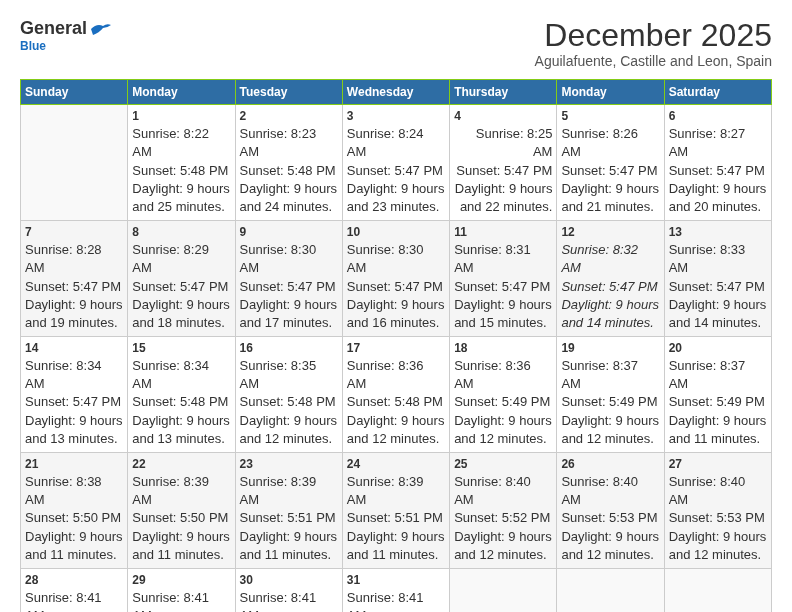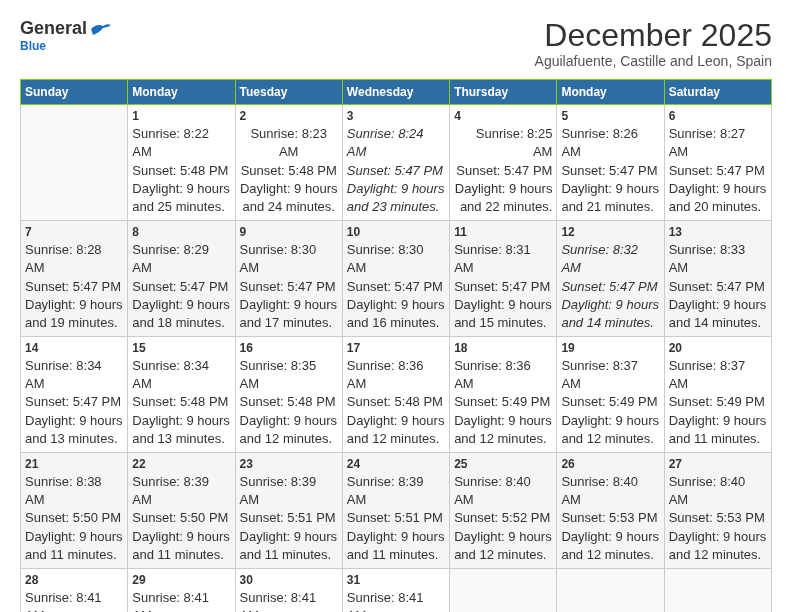--- a/index.html
+++ b/index.html
@@ -137,28 +137,28 @@
           <td class="empty"></td>
           <td>
             <span class="day-num">1</span>
             <div class="day-info" style="white-space: pre-line;">Sunrise: 8:22 AM
 Sunset: 5:48 PM
 Daylight: 9 hours
 and 25 minutes.</div>
           </td>
           <td>
             <span class="day-num">2</span>
-            <div class="day-info" style="white-space: pre-line; text-align: center;">Sunrise: 8:23 AM
+            <div class="day-info" style="white-space: pre-line;">Sunrise: 8:23 AM
 Sunset: 5:48 PM
 Daylight: 9 hours
 and 24 minutes.</div>
           </td>
           <td>
             <span class="day-num">3</span>
-            <div class="day-info" style="white-space: pre-line; font-style: italic;">Sunrise: 8:24 AM
+            <div class="day-info" style="white-space: pre-line;">Sunrise: 8:24 AM
 Sunset: 5:47 PM
 Daylight: 9 hours
 and 23 minutes.</div>
           </td>
           <td>
             <span class="day-num">4</span>
             <div class="day-info" style="white-space: pre-line; text-align: right;">Sunrise: 8:25 AM
 Sunset: 5:47 PM
 Daylight: 9 hours
 and 22 minutes.</div>

